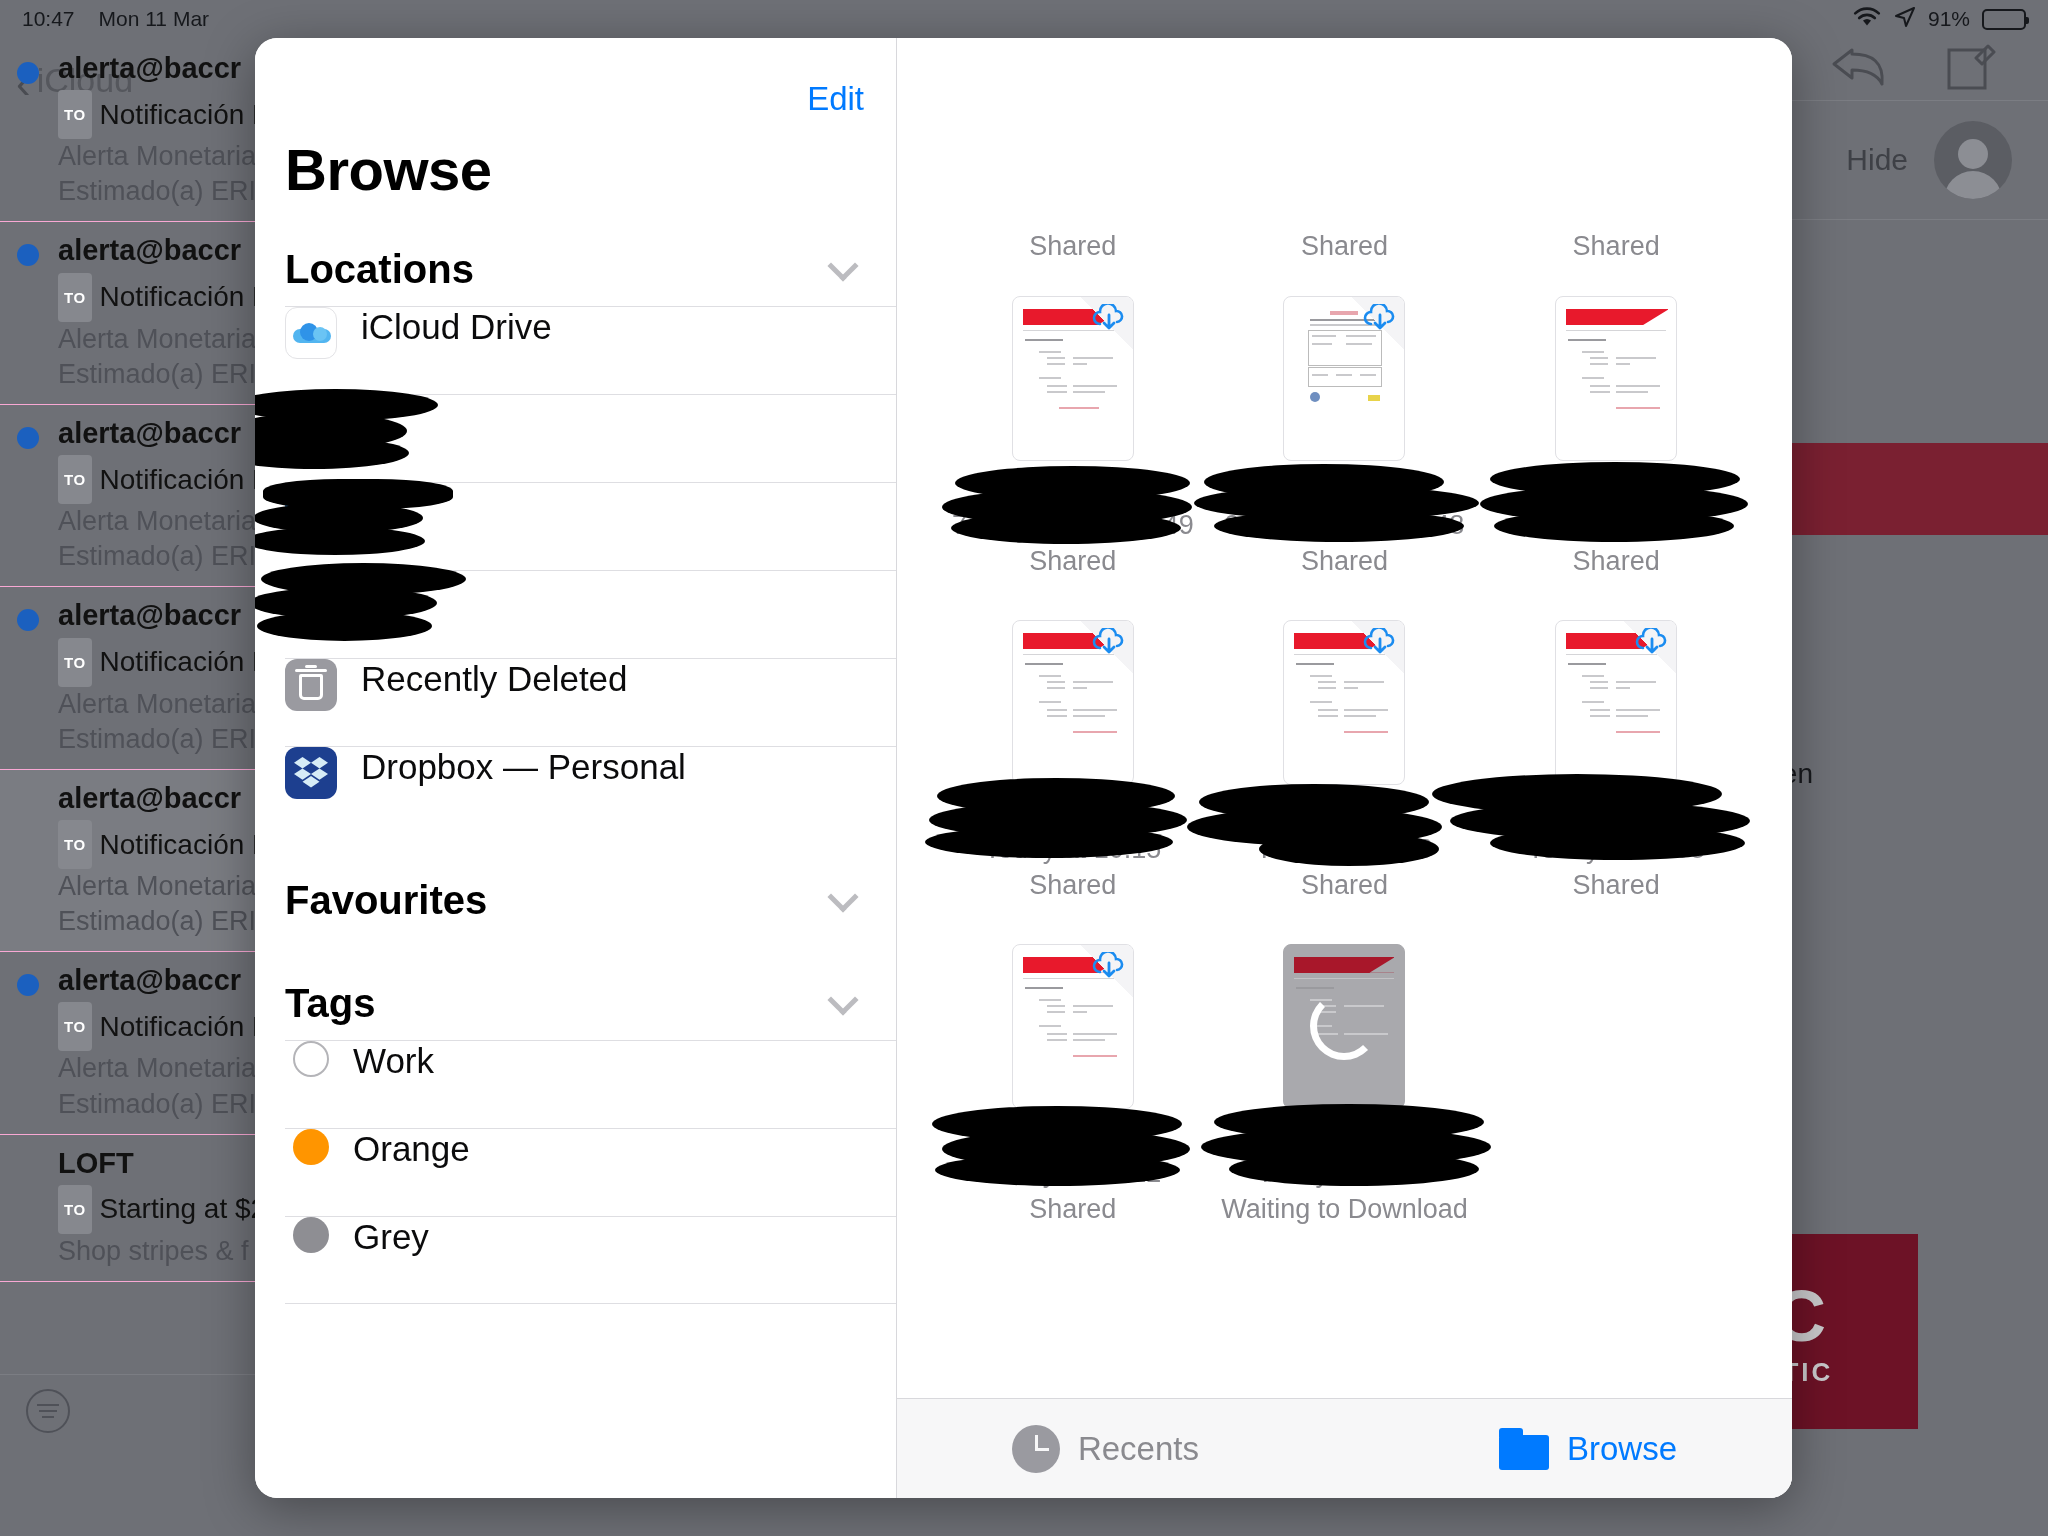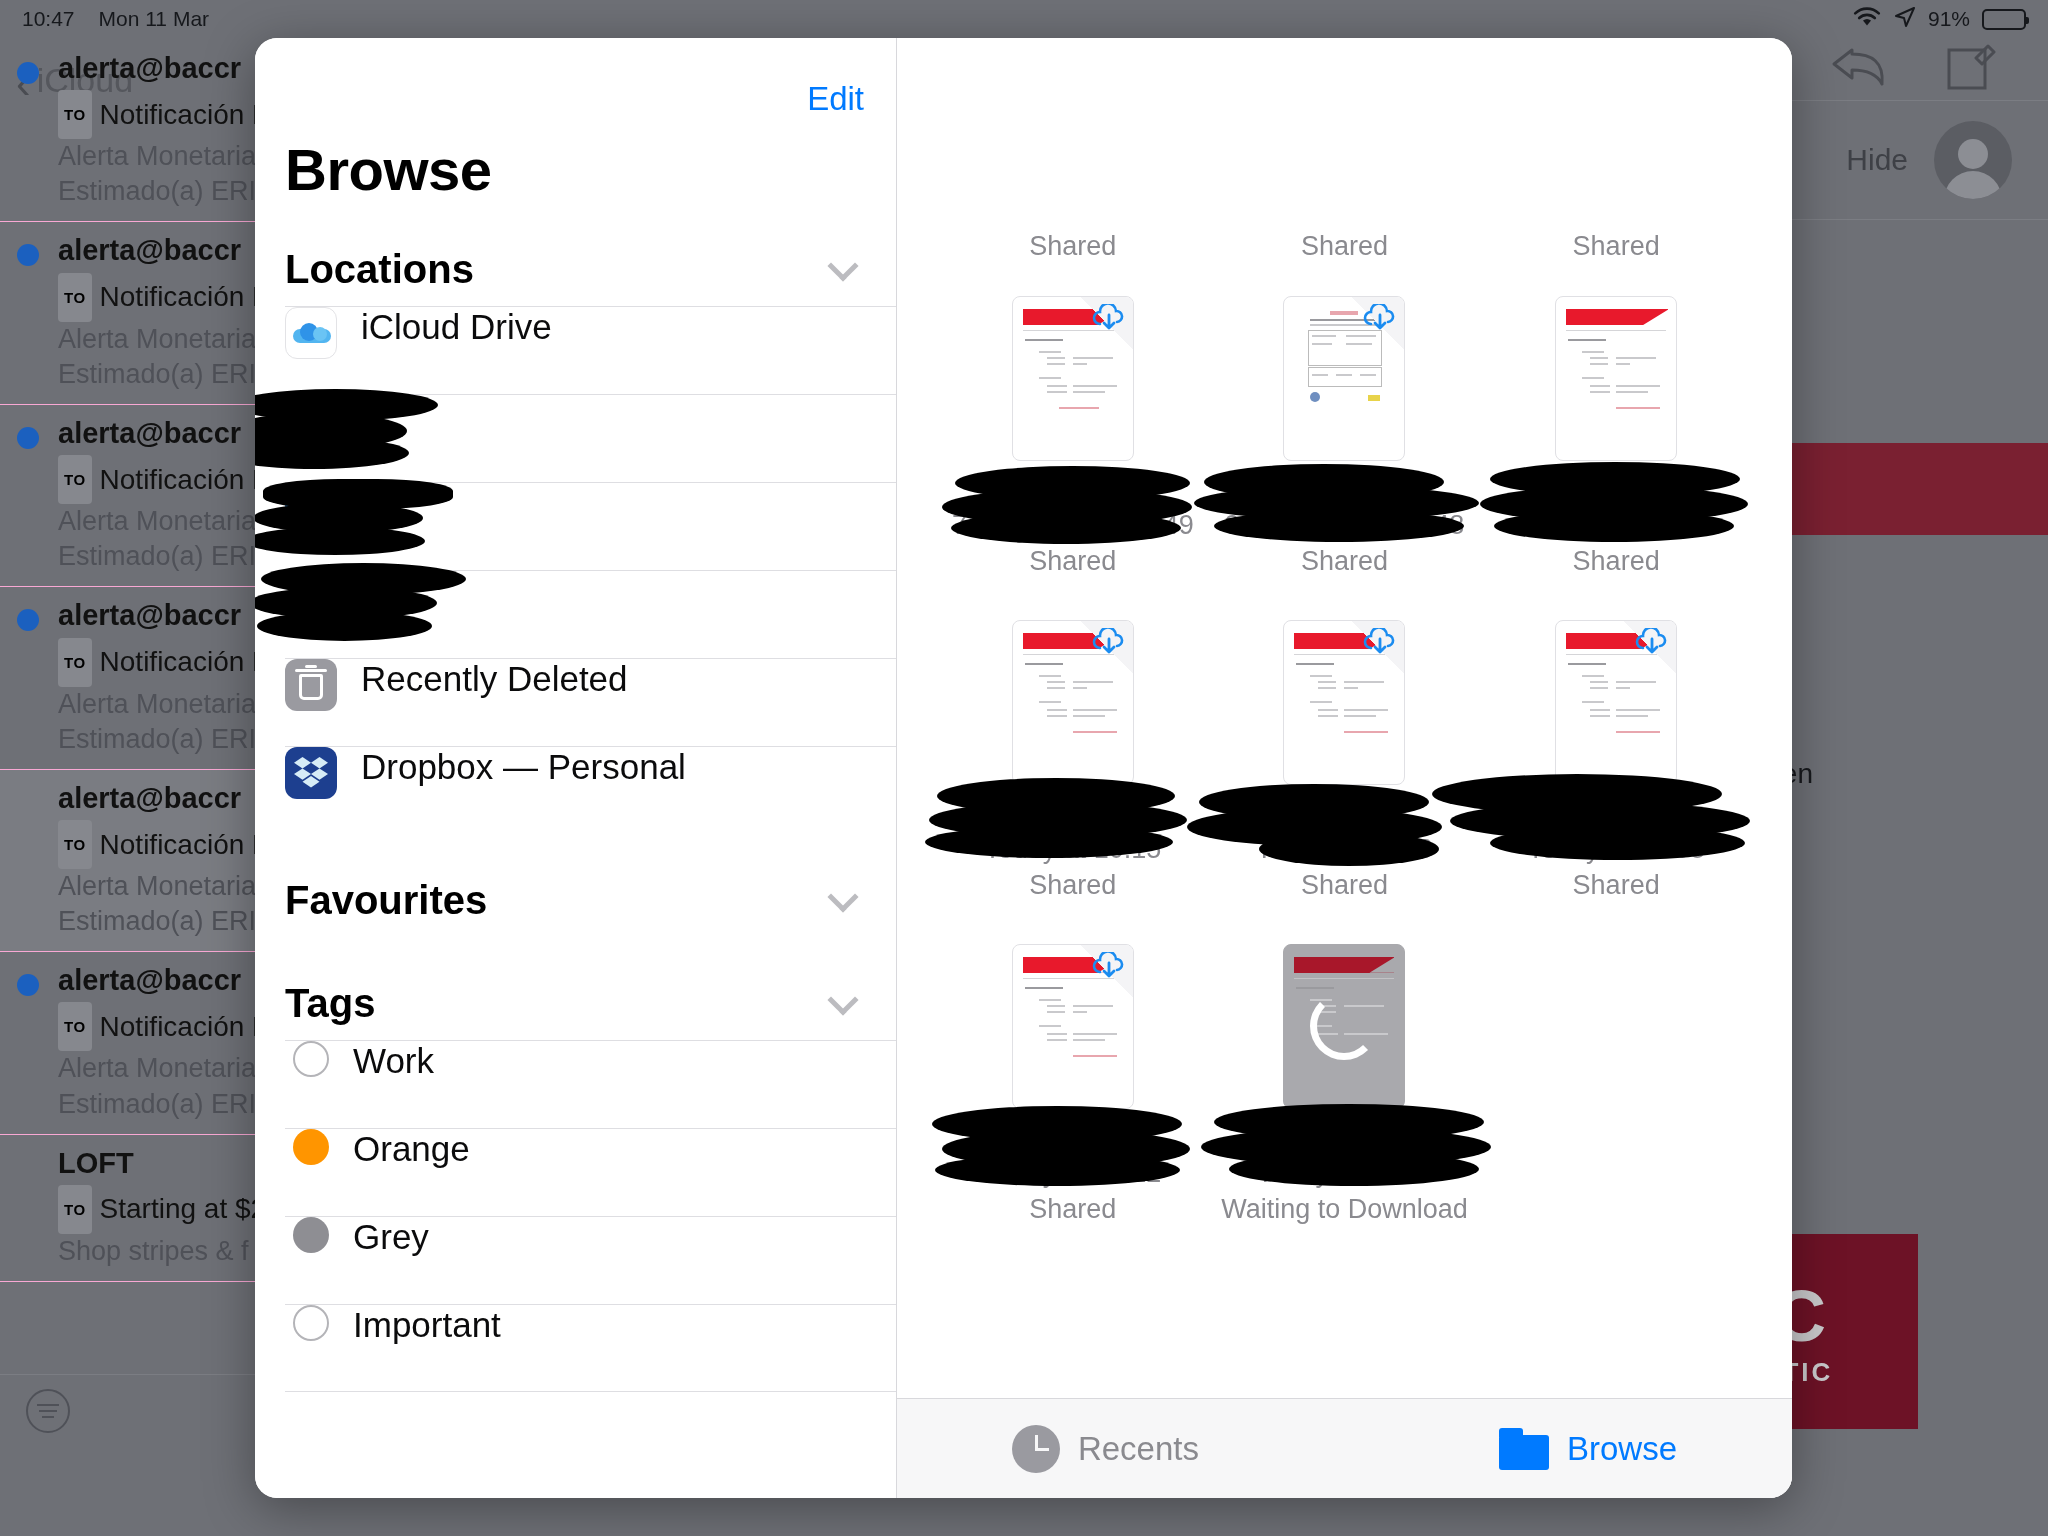--- a/index.html
+++ b/index.html
@@ -49,21 +49,21 @@
     border-bottom: 1px solid #f9a8d4; min-height: 142px;
   }
   .mail-row.selected { background: #7a7c82; }
   .dot {
     position: absolute; left: 17px; top: 22px; width: 22px; height: 22px;
     border-radius: 50%; background: #1b60bf;
   }
   .m-sender { font-size: 29px; font-weight: bold; color: #111; line-height: 1.25; white-space: nowrap; }
   .m-subject-line { display: flex; align-items: center; gap: 8px; margin-top: 4px; }
   .to-badge {
-    background: #86888e; color: #000000; font-size: 15px; font-weight: bold;
+    background: #86888e; color: #ffffff; font-size: 15px; font-weight: bold;
     padding: 16px 6px; border-radius: 4px; letter-spacing: .5px;
   }
   .m-subject { font-size: 28px; color: #111; white-space: nowrap; }
   .m-preview { font-size: 27px; color: #4f5158; line-height: 1.3; white-space: nowrap; }
 
   #mail-toolbar {
     position: absolute; left: 0; bottom: 90px; width: 500px; height: 72px;
     border-top: 1px solid #7b7d83; display: flex; align-items: center; padding: 0 26px;
   }
   .filter-circle {
@@ -493,24 +493,20 @@
       <span class="tagdot hollow"></span>
       <span class="row-label">Work</span>
     </div>
     <div class="row">
       <span class="tagdot" style="background:#ff9500"></span>
       <span class="row-label">Orange</span>
     </div>
     <div class="row">
       <span class="tagdot" style="background:#8e8e93"></span>
       <span class="row-label">Grey</span>
-    </div>
-    <div class="row">
-      <span class="tagdot hollow"></span>
-      <span class="row-label">Important</span>
     </div>
   </div>
 
   <div id="content">
 
 
 
     <div id="grid">
 
       <div class="grid-row" style="height:36px">

